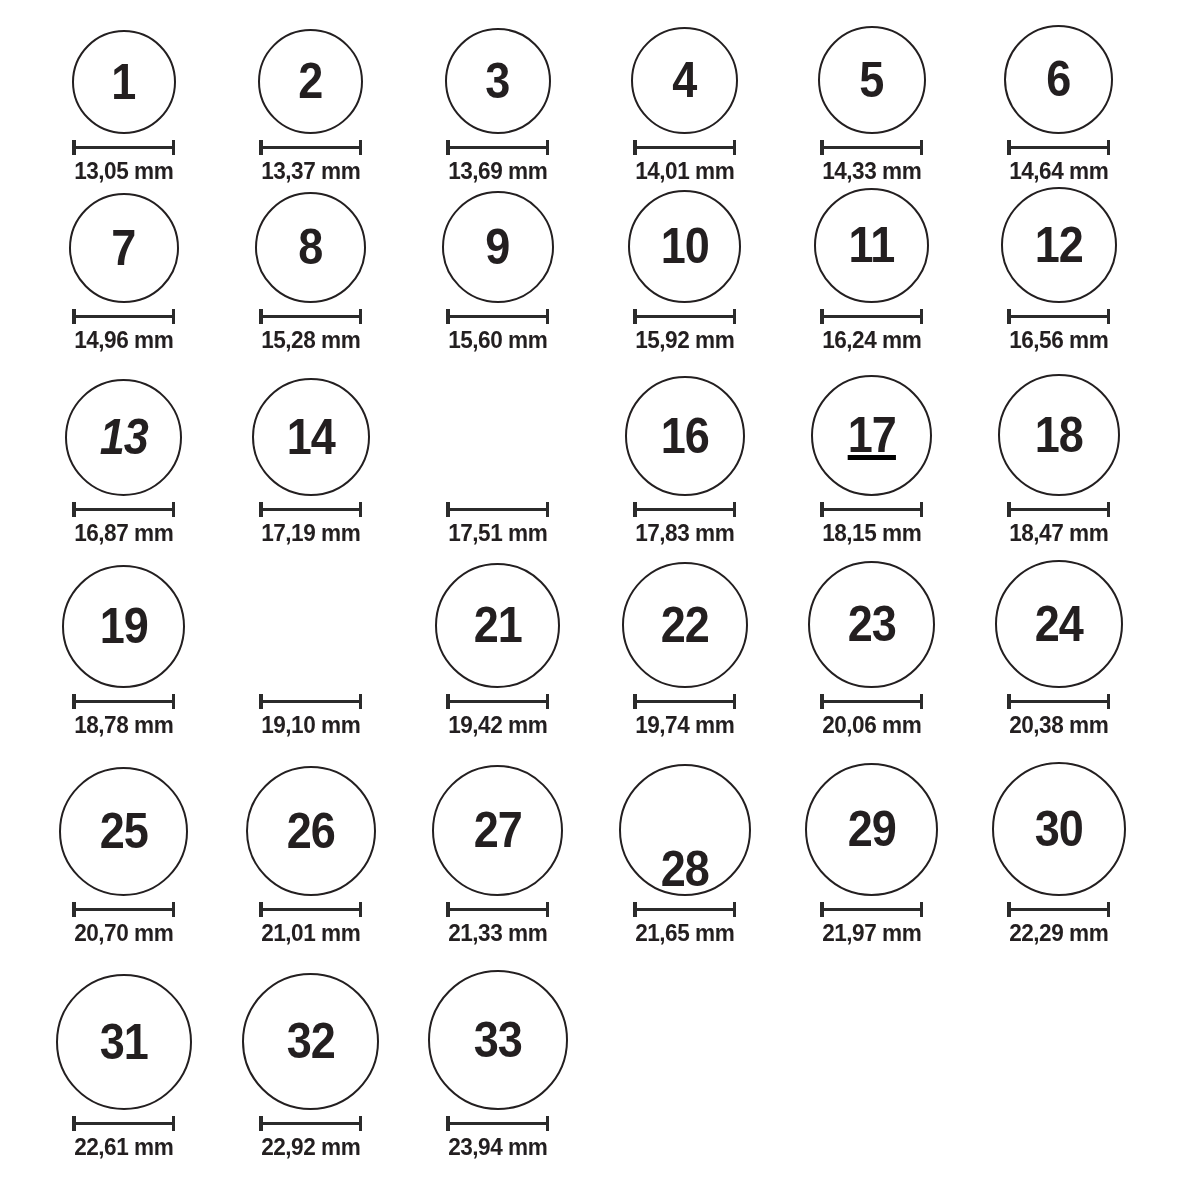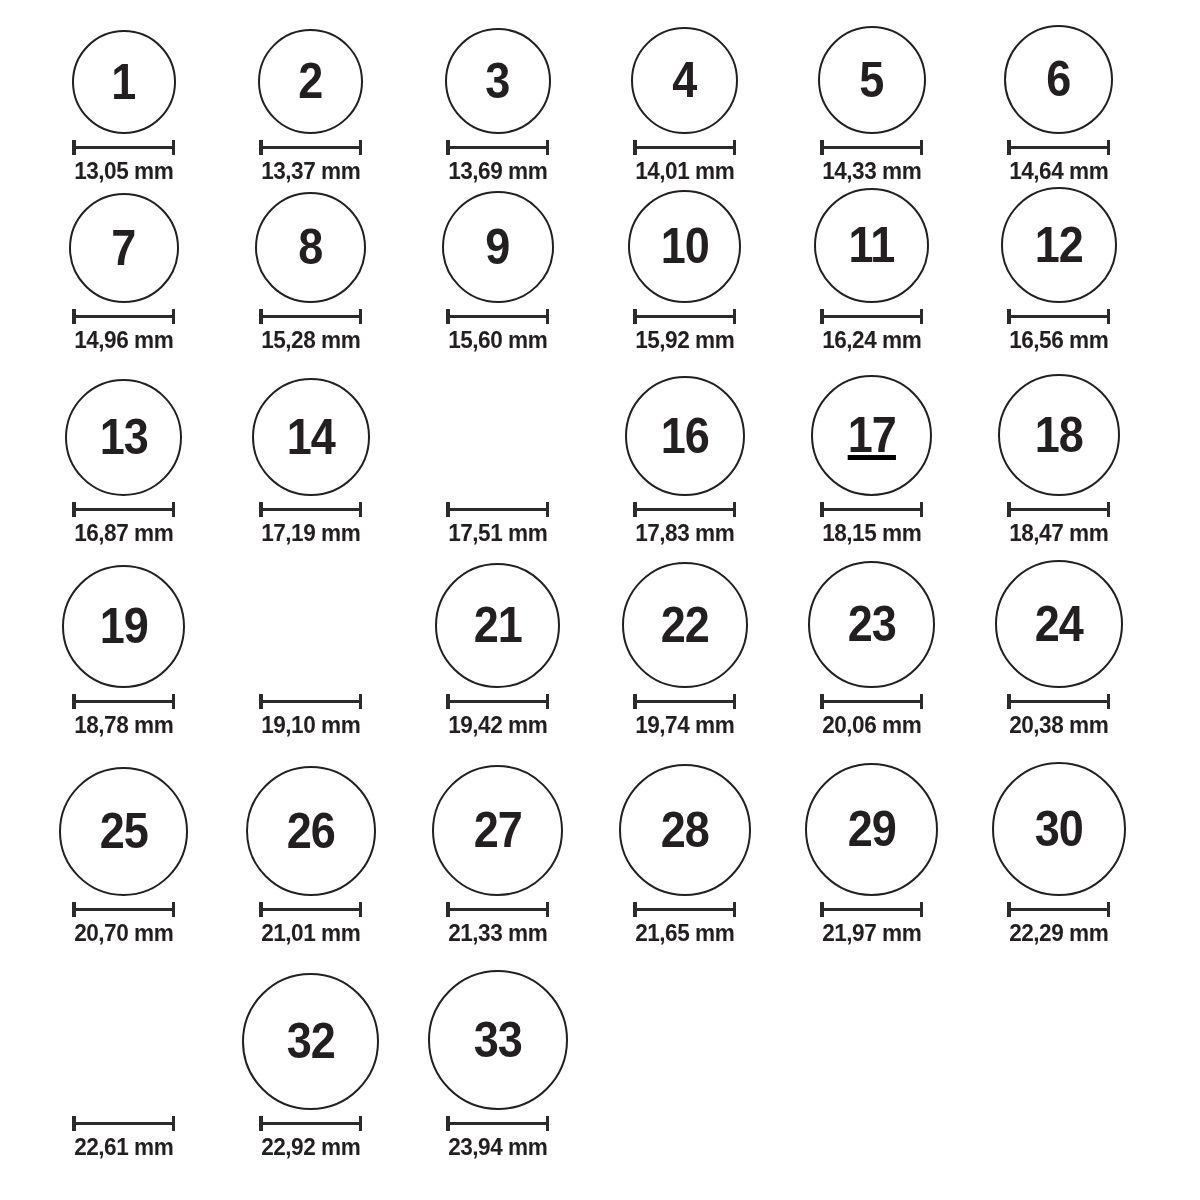--- a/index.html
+++ b/index.html
@@ -218,21 +218,21 @@
     </div>
     <div class="dim">
       <span class="tick"></span>
       <span class="bar"></span>
       <span class="tick"></span>
     </div>
     <div class="label">16,56 mm</div>
   </div>
 
   <div class="cell">
-    <div class="circle" style="width: 117px; height: 117px; border-color: rgb(35, 31, 32);">
+    <div class="circle" style="width: 117px; height: 117px; border-color: rgb(35, 31, 32); font-style: italic;">
       <span class="num">13</span>
     </div>
     <div class="dim">
       <span class="tick"></span>
       <span class="bar"></span>
       <span class="tick"></span>
     </div>
     <div class="label">16,87 mm</div>
   </div>
 
@@ -392,21 +392,21 @@
     </div>
     <div class="dim">
       <span class="tick"></span>
       <span class="bar"></span>
       <span class="tick"></span>
     </div>
     <div class="label">21,33 mm</div>
   </div>
 
   <div class="cell">
-    <div class="circle" style="width: 132px; height: 132px; border-color: rgb(35, 31, 32);">
+    <div class="circle" style="width: 132px; height: 132px; border-color: rgb(35, 31, 32); align-items: flex-end;">
       <span class="num">28</span>
     </div>
     <div class="dim">
       <span class="tick"></span>
       <span class="bar"></span>
       <span class="tick"></span>
     </div>
     <div class="label">21,65 mm</div>
   </div>
 
@@ -428,20 +428,23 @@
     </div>
     <div class="dim">
       <span class="tick"></span>
       <span class="bar"></span>
       <span class="tick"></span>
     </div>
     <div class="label">22,29 mm</div>
   </div>
 
   <div class="cell">
+    <div class="circle" style="width: 136px; height: 136px; border-color: rgb(35, 31, 32);">
+      <span class="num">31</span>
+    </div>
     <div class="dim">
       <span class="tick"></span>
       <span class="bar"></span>
       <span class="tick"></span>
     </div>
     <div class="label">22,61 mm</div>
   </div>
 
   <div class="cell">
     <div class="circle" style="width: 137px; height: 137px; border-color: rgb(35, 31, 32); align-items: center;">

